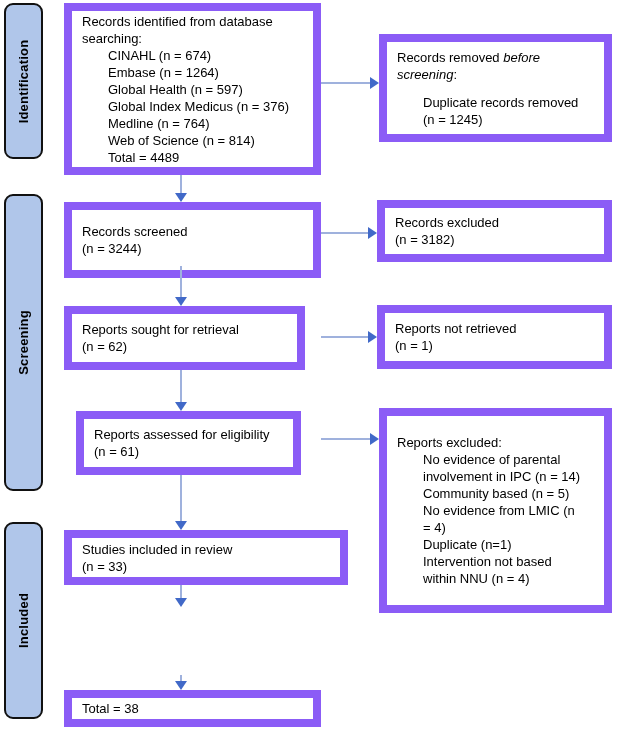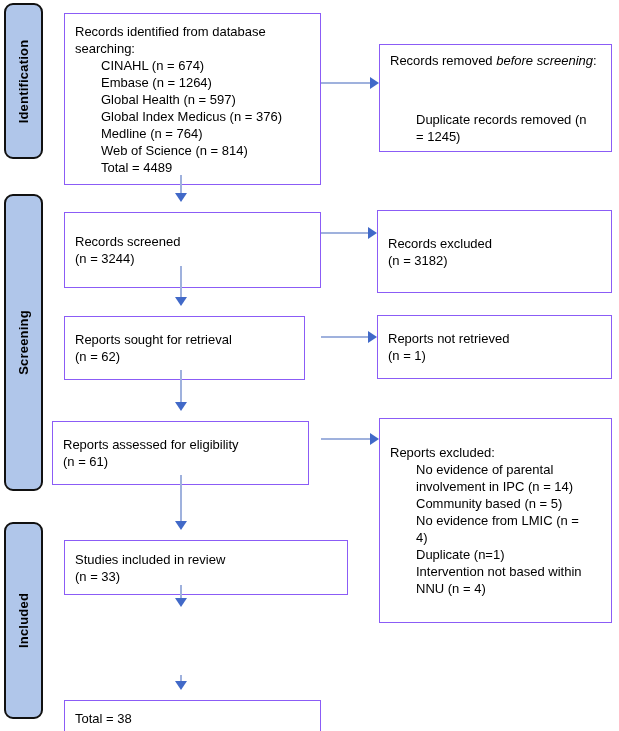--- a/index.html
+++ b/index.html
@@ -28,28 +28,27 @@
   .stage span {
     transform: rotate(-90deg);
     white-space: nowrap;
     font-weight: bold;
     font-size: 13px;
     letter-spacing: 0.2px;
   }
   .box {
     position: absolute;
     background: #ffffff;
-    border: 1px solid #8b5cf6;
+    border: 8px solid #8b5cf6;
     box-sizing: border-box;
     padding: 6px 10px;
     line-height: 17px;
     display: flex;
     flex-direction: column;
     justify-content: center;
-    margin-top: 10px;
   }
   .box.top-align { justify-content: space-between; padding-top: 7px; }
   .indent { margin-left: 26px; padding-right: 12px; }
   .center-text { align-items: flex-start; justify-content: center; }
   .vline { position: absolute; width: 2px; background: #9fb1dd; }
   .hline { position: absolute; height: 2px; background: #9fb1dd; }
   .head-down {
     position: absolute; width: 0; height: 0;
     border-left: 6px solid transparent;
     border-right: 6px solid transparent;
@@ -92,41 +91,41 @@
   <div class="box" style="left:64px; top:202px; width:257px; height:76px;">
     <div>Records screened</div>
     <div>(n = 3244)</div>
   </div>
 
   <div class="box" style="left:64px; top:306px; width:241px; height:64px;">
     <div>Reports sought for retrieval</div>
     <div>(n = 62)</div>
   </div>
 
-  <div class="box" style="left:52px; top:411px; width:257px; height:64px;">
+  <div class="box" style="left:76px; top:411px; width:225px; height:64px;">
     <div>Reports assessed for eligibility</div>
     <div>(n = 61)</div>
   </div>
 
   <div class="box" style="left:64px; top:530px; width:284px; height:55px;">
     <div>Studies included in review</div>
     <div>(n = 33)</div>
   </div>
 
 
   <div class="box center-text" style="left:64px; top:690px; width:257px; height:37px;">
     <div>Total = 38</div>
   </div>
 
   <div class="box top-align" style="left:379px; top:34px; width:233px; height:108px;">
     <div><span>Records removed </span><i>before screening</i><span>:</span></div>
     <div class="indent">Duplicate records removed (n = 1245)</div>
   </div>
 
-  <div class="box" style="left:377px; top:200px; width:235px; height:83px;justify-content:center;">
+  <div class="box" style="left:377px; top:200px; width:235px; height:62px;justify-content:center;">
     <div>Records excluded</div>
     <div>(n = 3182)</div>
   </div>
 
   <div class="box" style="left:377px; top:305px; width:235px; height:64px;">
     <div>Reports not retrieved</div>
     <div>(n = 1)</div>
   </div>
 
   <div class="box" style="left:379px; top:408px; width:233px; height:205px;">

